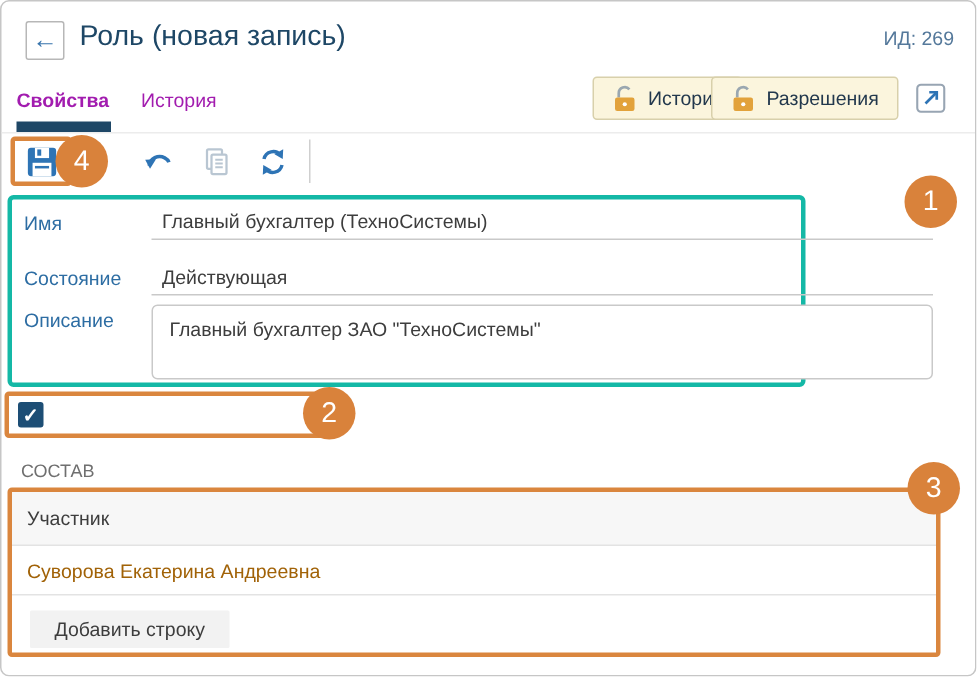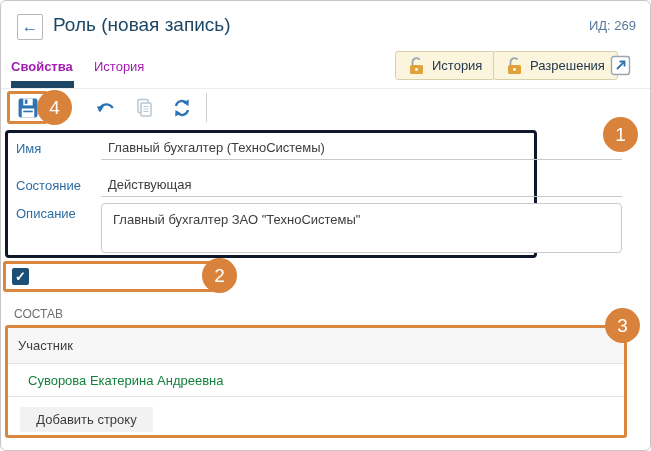--- a/index.html
+++ b/index.html
@@ -32,21 +32,21 @@
   .tab1 { left:10px; }
   .tab2 { left:93px; }
   
   .lock-btn {
     position:absolute; top:50px; height:29px;
     background:#fbf5dd; border:1px solid #d8d0ab; border-radius:3px;
     display:flex; align-items:center; gap:7px; padding:0 12px;
     font-size:13px; color:#22384d; cursor:pointer;
   }
   .btn-access { left:394px; }
-  .btn-permissions { left:492px;text-align:center; }
+  .btn-permissions { left:473px;text-align:center; }
   .open-ext {
     position:absolute; left:609px; top:54px; width:21px; height:21px; cursor:pointer;
   }
   
   .save-outline {
     position:absolute; left:6px; top:90px; width:41px; height:33px;
     border:3px solid #da863e; border-radius:3px; background:#fff;
     display:flex; align-items:center; justify-content:center; cursor:pointer;
   }
   .tool-icon { position:absolute; top:96px; width:22px; height:22px; cursor:pointer; }
@@ -60,21 +60,21 @@
     background:#d9823b; color:#fff; font-size:19px;
     display:flex; align-items:center; justify-content:center; z-index:5;
   }
   .callout-1 { left:602px; top:116px; }
   .callout-2 { left:201px; top:257px; }
   .callout-3 { left:604px; top:307px; }
   .callout-4 { left:36px;  top:89px;  }
   
   .form-box {
     position:absolute; left:4px; top:129px; width:532px; height:128px;
-    border:3px solid #0f172a; border-radius:4px; background:#fff; z-index:1;
+    border:3px solid #14b8a6; border-radius:4px; background:#fff; z-index:1;
   }
   .fld-label { position:absolute; left:8px; font-size:13px; color:#2d6da3; }
   .fld-value { position:absolute; left:100px; font-size:13px; color:#3d3d3d; }
   .fld-line  { position:absolute; left:93px; width:521px; height:1px; background:#c9c9c9; }
   .lbl-name  { top:8px; }  .val-name  { top:7px; }  .line-name  { top:26px; }
   .lbl-state { top:45px; } .val-state { top:44px; } .line-state { top:63px; }
   .lbl-descr { top:73px; }
   .descr-area {
     position:absolute; left:93px; top:70px; width:521px; height:50px;
     border:1px solid #c9c9c9; border-radius:4px; background:#fff;
@@ -98,21 +98,21 @@
     border:3px solid #da863e; border-radius:3px; background:#fff;
   }
   .grid-header {
     position:absolute; left:0; top:0; width:616px; height:36px;
     background:#f7f7f7; border-bottom:1px solid #e3e3e3;
     font-size:13px; color:#3d3d3d; line-height:36px; padding-left:10px; cursor:pointer;
   }
   .grid-row {
     position:absolute; left:0; top:36px; width:616px; height:33px;
     background:#fff; border-bottom:1px solid #e3e3e3;
-    font-size:13px; color:#15803d; line-height:33px; padding-left:20px; cursor:pointer;
+    font-size:13px; color:#a16207; line-height:33px; padding-left:10px; cursor:pointer;
   }
   .add-row-btn {
     position:absolute; left:12px; top:79px; width:133px; height:25px;
     background:#f2f2f2; border:none; border-radius:1px;
     font-family:"Liberation Sans", sans-serif; font-size:13px; color:#3d3d3d; cursor:pointer;
   }
 </style>
 </head>
 <body>
 

